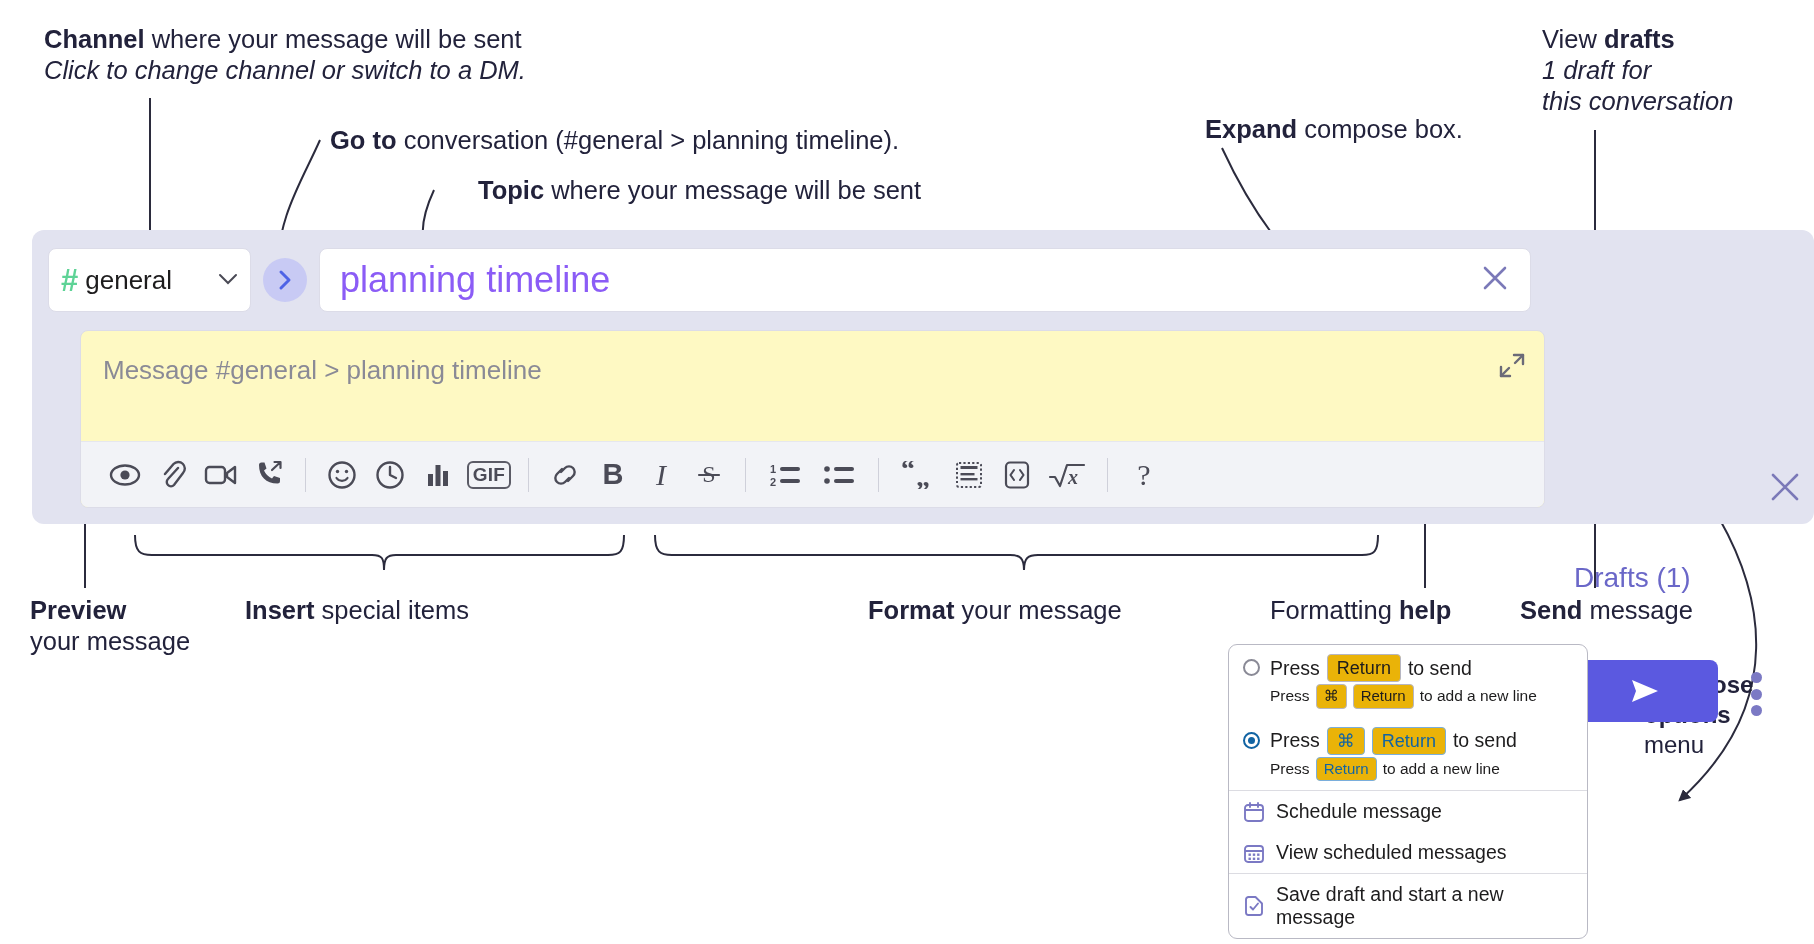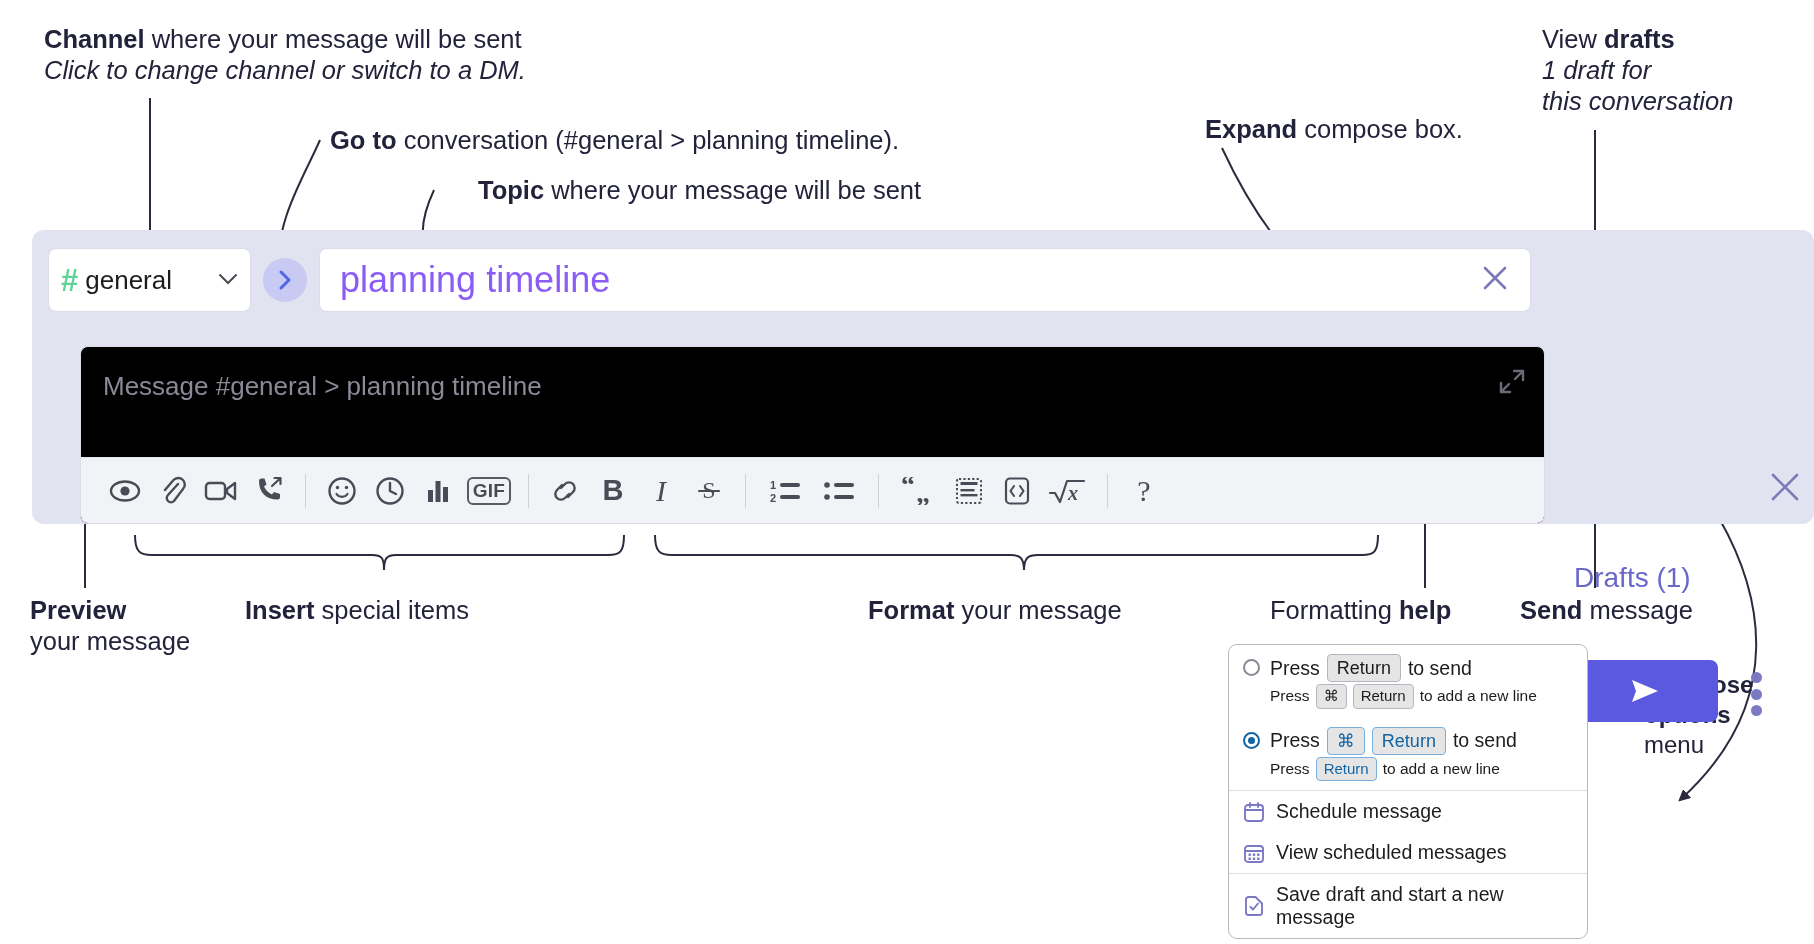--- a/index.html
+++ b/index.html
@@ -44,22 +44,22 @@
   .gotobtn svg { display:block; }
 
   .topicfield {
     width:1212px; height:64px; background:#fff; border:1px solid #dcdce8; border-radius:8px;
     display:flex; align-items:center; padding:0 20px; position:relative;
   }
   .topicval { font-size:36px; color:#8b5cf6; }
   .topicclear { position:absolute; right:20px; top:50%; transform:translateY(-50%); cursor:pointer; }
 
   .msgbox {
-    position:absolute; left:48px; top:116px; width:1465px; height:178px;
-    background:#000000; border:1px solid #dcdce8; border-radius:8px; overflow:hidden;
+    position:absolute; left:48px; top:100px; width:1465px; height:178px;
+    background:#fef9c3; border:1px solid #dcdce8; border-radius:8px; overflow:hidden;
   }
   .placeholder { position:absolute; left:22px; top:24px; font-size:26px; color:#8a8a96; }
   .expandbtn { position:absolute; right:18px; top:20px; cursor:pointer; }
 
   .toolbar {
     position:absolute; left:0; bottom:0; width:100%; height:66px;
     background:#f2f3f7; border-top:1px solid #e6e7ee;
     display:flex; align-items:center; padding:0 20px; gap:0;
   }
   .tbtn { width:48px; height:48px; display:flex; align-items:center; justify-content:center; cursor:pointer; color:#5b5b66; }
@@ -84,21 +84,21 @@
     position:absolute; left:1228px; top:644px; width:360px;
     background:#fff; border:1px solid #b9b9c4; border-radius:9px;
     font-size:17.5px; color:#1d1c1d; overflow:hidden;
   }
   .mopt { display:flex; align-items:flex-start; padding:9px 14px 2px 14px; }
   .radio { width:17px; height:17px; border-radius:50%; border:2px solid #8a8a96; margin:5px 10px 0 0; flex:none; }
   .radio.on { border-color:#1264a3; position:relative; }
   .radio.on::after { content:""; position:absolute; left:3px; top:3px; width:7px; height:7px; border-radius:50%; background:#1264a3; }
   .mline { font-size:19.5px; display:flex; align-items:center; gap:7px; flex-wrap:wrap; }
   .msub { font-size:15.5px; display:flex; align-items:center; gap:6px; padding:0 14px 9px 41px; color:#1d1c1d; }
-  .key { border:1px solid #b6b6c2; border-radius:4px; padding:1px 7px; font-size:15px; background:#e5e5e5; line-height:1.35; }
+  .key { border:1px solid #b6b6c2; border-radius:4px; padding:1px 7px; font-size:15px; background:#eab308; line-height:1.35; }
   .key.big { font-size:18px; padding:1px 9px; }
   .key.blue { border-color:#7aaedc; color:#1264a3; }
   .mdiv { height:1px; background:#dcdce2; }
   .mitem { display:flex; align-items:center; gap:11px; padding:9px 14px; font-size:19.5px; cursor:pointer; }
   .mico { width:22px; height:22px; flex:none; color:#7b79c4; }
 </style>
 </head>
 <body>
 
 <svg id="leaders">

